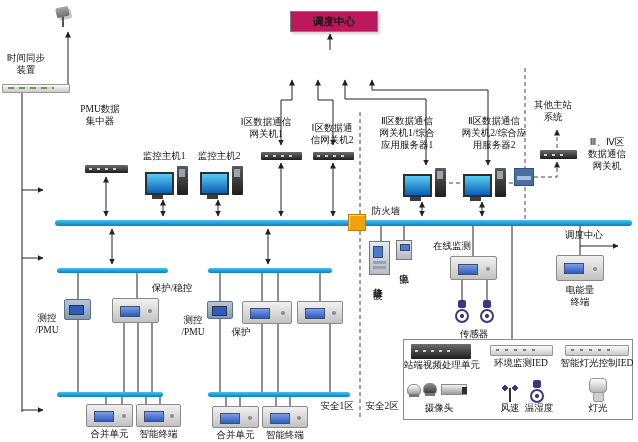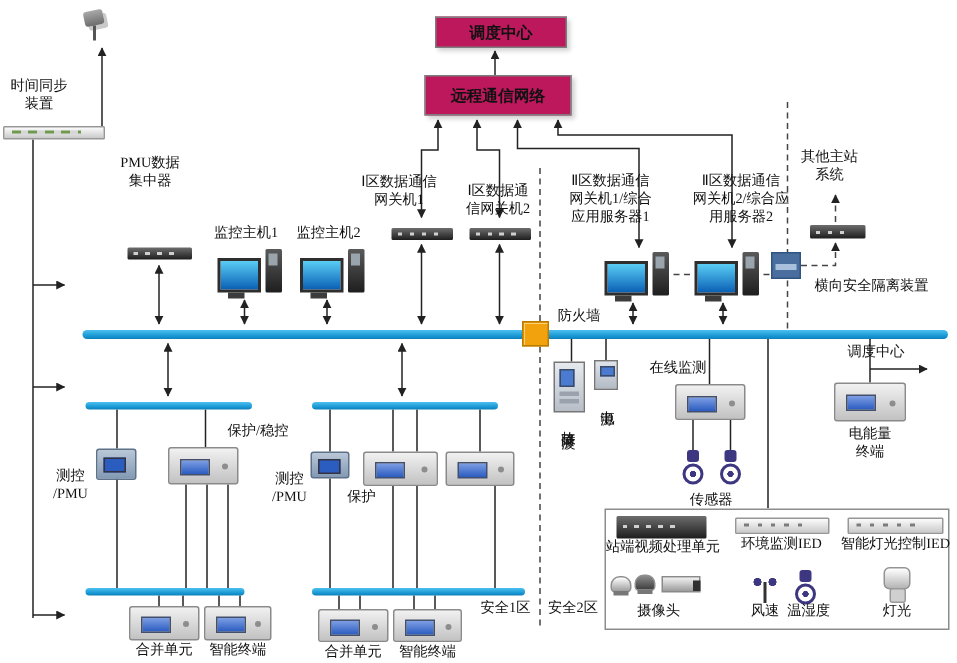--- a/index.html
+++ b/index.html
@@ -150,23 +150,20 @@
 
   <div class="abs bus" style="left:55px;top:220px;width:577px;height:6px"></div>
   <div class="abs bus" style="left:57px;top:268px;width:111px;height:5px"></div>
   <div class="abs bus" style="left:208px;top:268px;width:124px;height:5px"></div>
   <div class="abs bus" style="left:57px;top:392px;width:106px;height:5px"></div>
   <div class="abs bus" style="left:208px;top:392px;width:142px;height:5px"></div>
 
   <div class="abs nodebox" style="left:290px;top:11px;width:88px;height:21px">
     <span>调度中心</span>
   </div>
-  <div class="abs nodebox" style="left:283px;top:50px;width:98px;height:27px">
-    <span>远程通信网络</span>
-  </div>
 
   <div class="abs gps" style="left:54px;top:6px;width:20px;height:22px"></div>
   <div class="abs lbl" style="left:2px;top:53px;width:48px">时间同步
 装置</div>
   <div class="abs barlite bargreen" style="left:2px;top:84px;width:68px;height:9px"></div>
 
   <div class="abs lbl" style="left:72px;top:104px;width:56px">PMU数据
 集中器</div>
   <div class="abs bardark" style="left:85px;top:165px;width:43px;height:8px"></div>
 
@@ -201,24 +198,26 @@
   <div class="abs lbl" style="left:450px;top:116px;width:88px">Ⅱ区数据通信
 网关机2/综合应
 用服务器2</div>
   <div class="abs computer" style="left:463px;top:168px">
       <i class="mon"></i>
       <i class="twr"></i>
     </div>
 
   <div class="abs lbl" style="left:526px;top:100px;width:54px">其他主站
 系统</div>
+  <div class="abs lbl" style="left:578px;top:137px;width:58px">Ⅲ、Ⅳ区
+数据通信
+网关机</div>
   <div class="abs bardark" style="left:540px;top:150px;width:37px;height:9px"></div>
 
   <div class="abs isolation" style="left:514px;top:168px;width:20px;height:18px"></div>
-  <div class="abs lbl" style="left:530px;top:186px;width:102px">横向安全隔离装置</div>
 
   <div class="abs lbl" style="left:367px;top:206px;width:38px">防火墙</div>
   <div class="abs firewall" style="left:348px;top:214px;width:18px;height:17px"></div>
 
   <div class="abs cabinet" style="left:369px;top:241px;width:21px;height:34px"></div>
   <div class="abs lbl vlbl" style="left:371px;top:280px;height:56px">故障录波</div>
 
   <div class="abs powerbox" style="left:396px;top:240px;width:16px;height:20px"></div>
   <div class="abs lbl vlbl" style="left:397px;top:266px;height:32px">电源</div>
 

